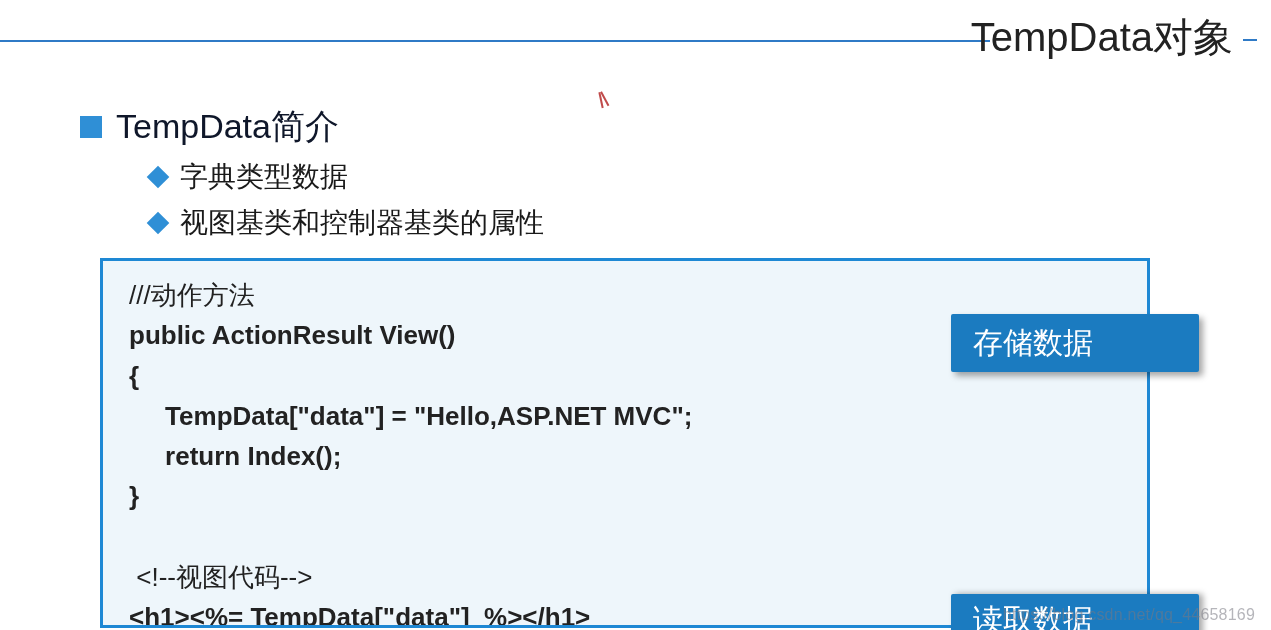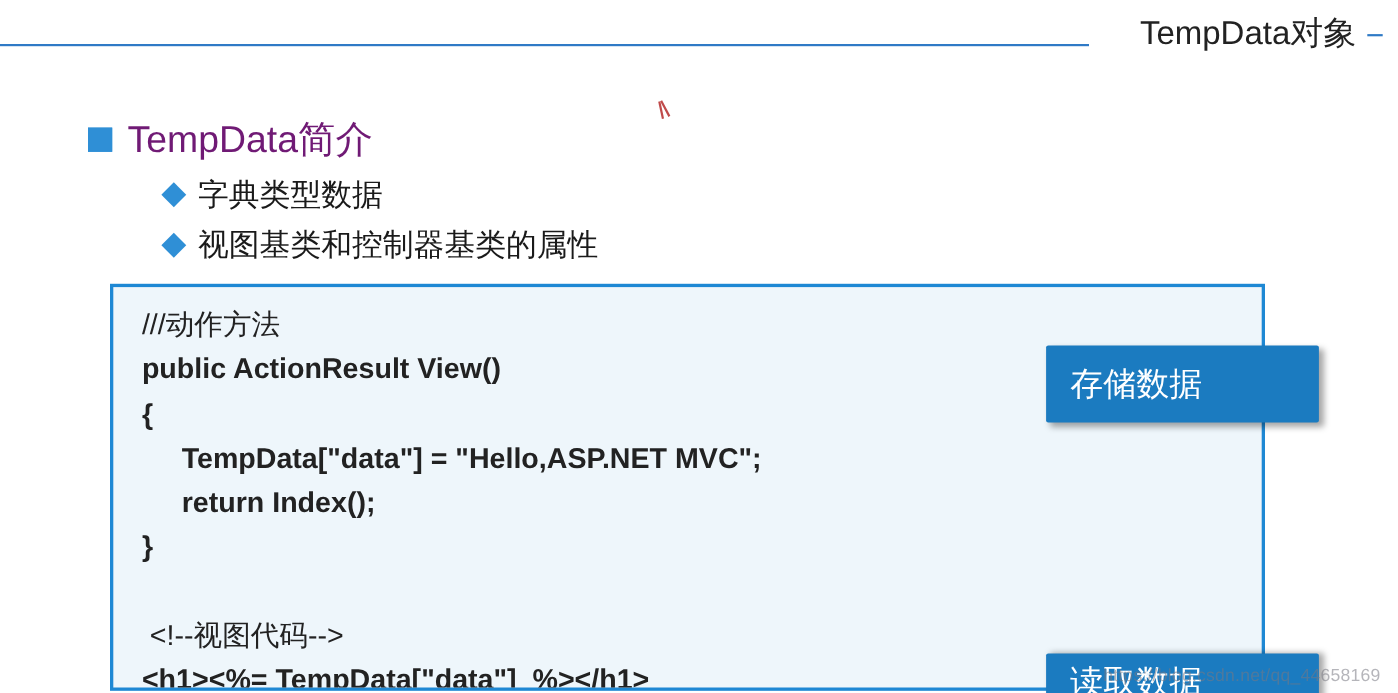--- a/index.html
+++ b/index.html
@@ -17,21 +17,21 @@
     left: 0;
     top: 40px;
     width: 990px;
     height: 0;
     border-top: 2px solid #2f7ac6;
   }
   .top-title {
     position: absolute;
     right: 14px;
     top: 10px;
-    font-size: 30px;
+    font-size: 40px;
     color: #222;
     font-weight: 400;
     white-space: nowrap;
   }
   .top-title::after {
     content: "";
     display: inline-block;
     vertical-align: middle;
     margin-left: 10px;
     width: 14px;
@@ -72,21 +72,21 @@
   .square-bullet {
     width: 20px;
     height: 20px;
     background: #2f8fd6;
     border: 1px solid #2f8fd6;
     margin-right: 14px;
     flex: 0 0 auto;
   }
   .h1-text {
     font-size: 34px;
-    color: #701a75;
+    color: #0f172a;
     font-weight: 400;
   }
   .sub-row {
     position: absolute;
     left: 150px;
     display: flex;
     align-items: center;
   }
   .sub-row.first { top: 158px; }
   .sub-row.second { top: 204px; }
@@ -124,21 +124,21 @@
     line-height: 1.55;
     white-space: pre;
   }
   .comment {
     font-weight: 400;
   }
   .badge {
     position: absolute;
     right: 72px;
     width: 248px;
-    height: 70px;
+    height: 58px;
     background: #1b7bc0;
     color: #ffffff;
     font-size: 30px;
     display: flex;
     align-items: center;
     padding-left: 22px;
     box-sizing: border-box;
     border-radius: 2px;
     box-shadow: 4px 4px 6px rgba(0,0,0,0.35);
   }

